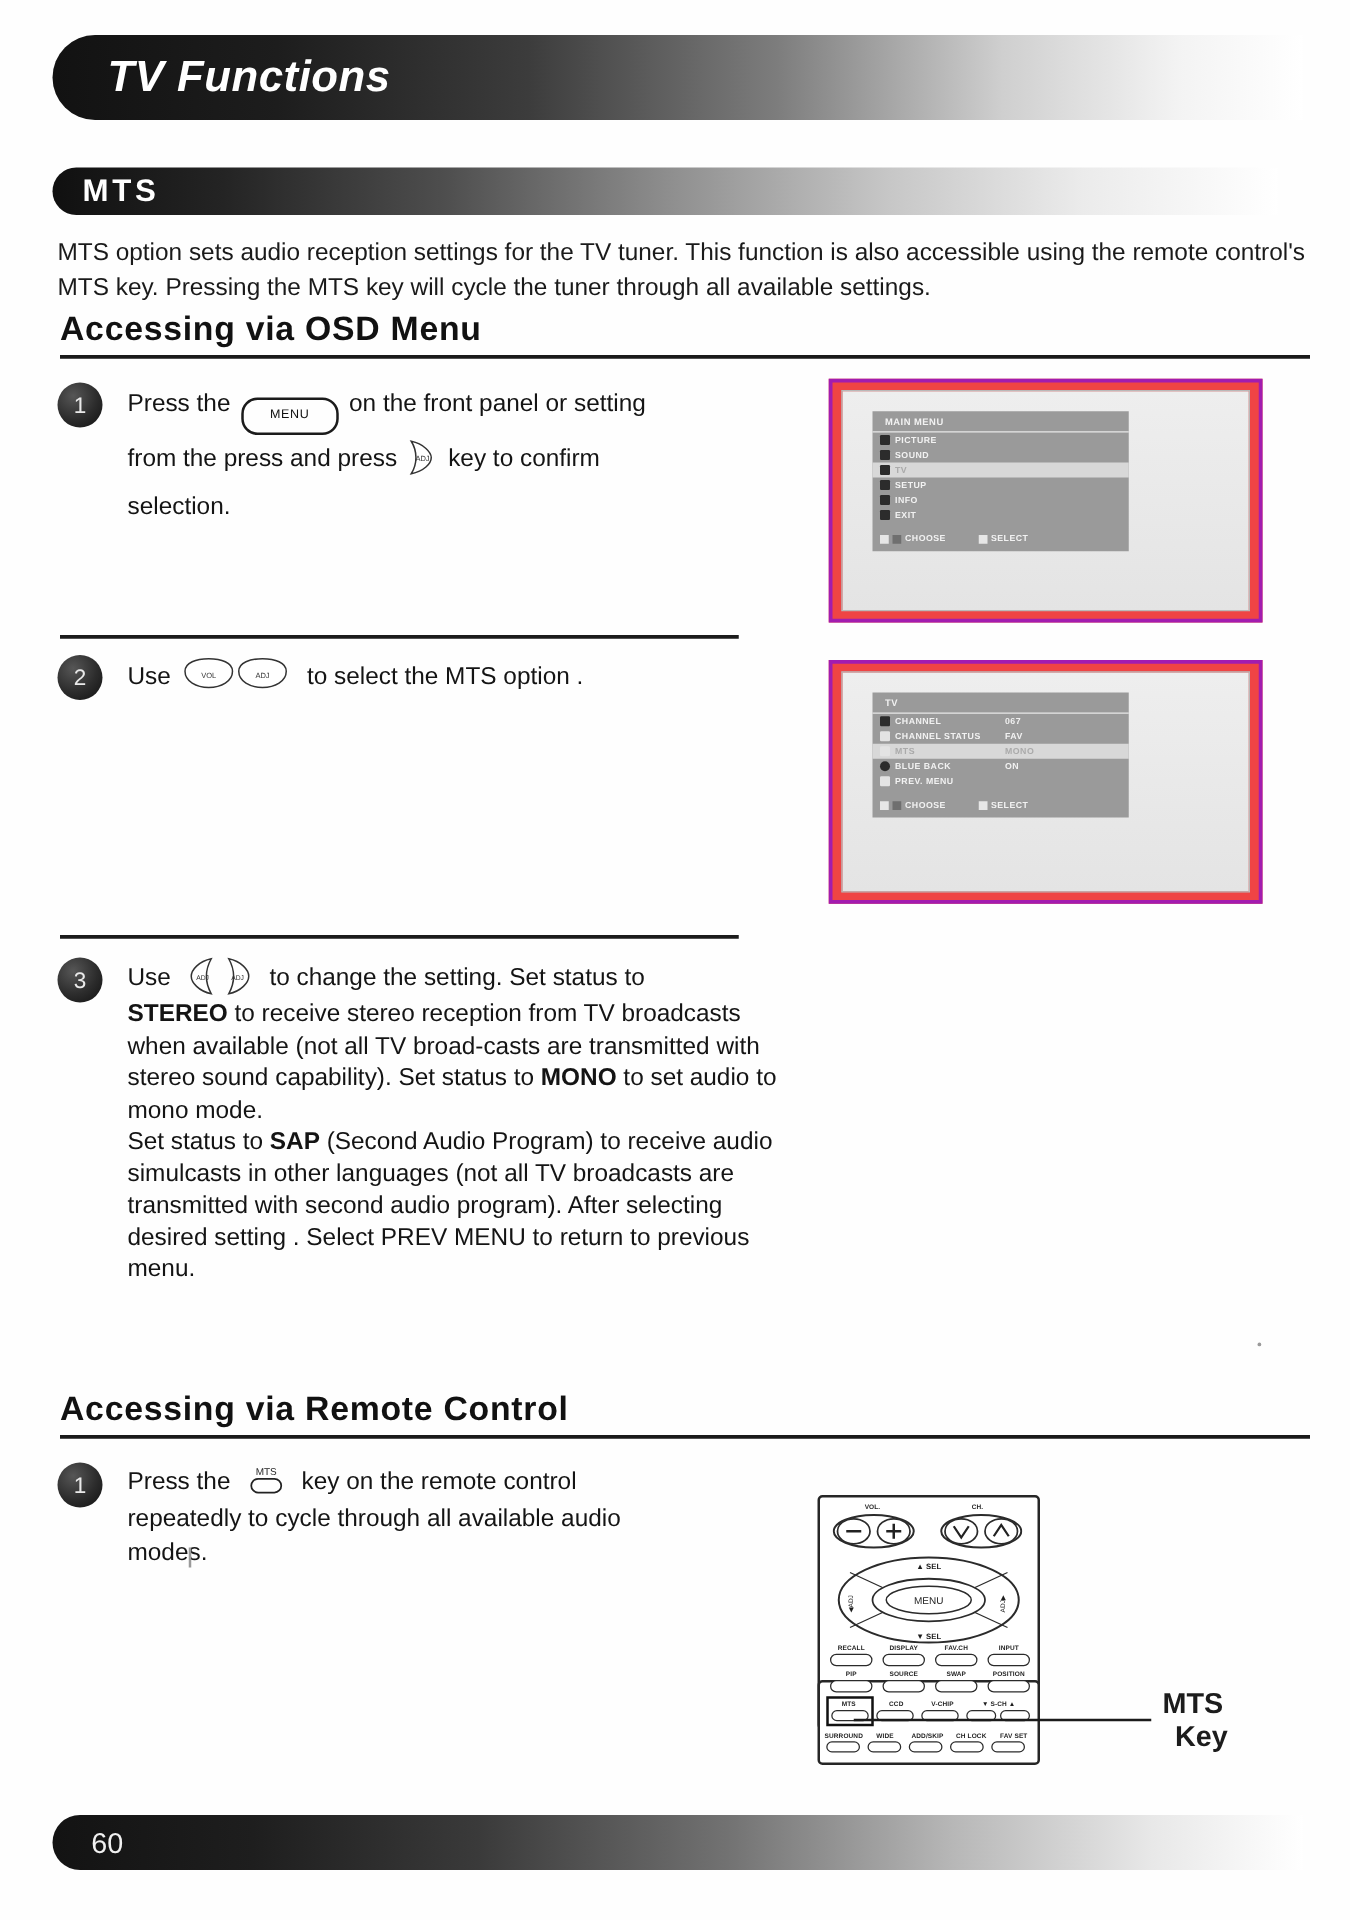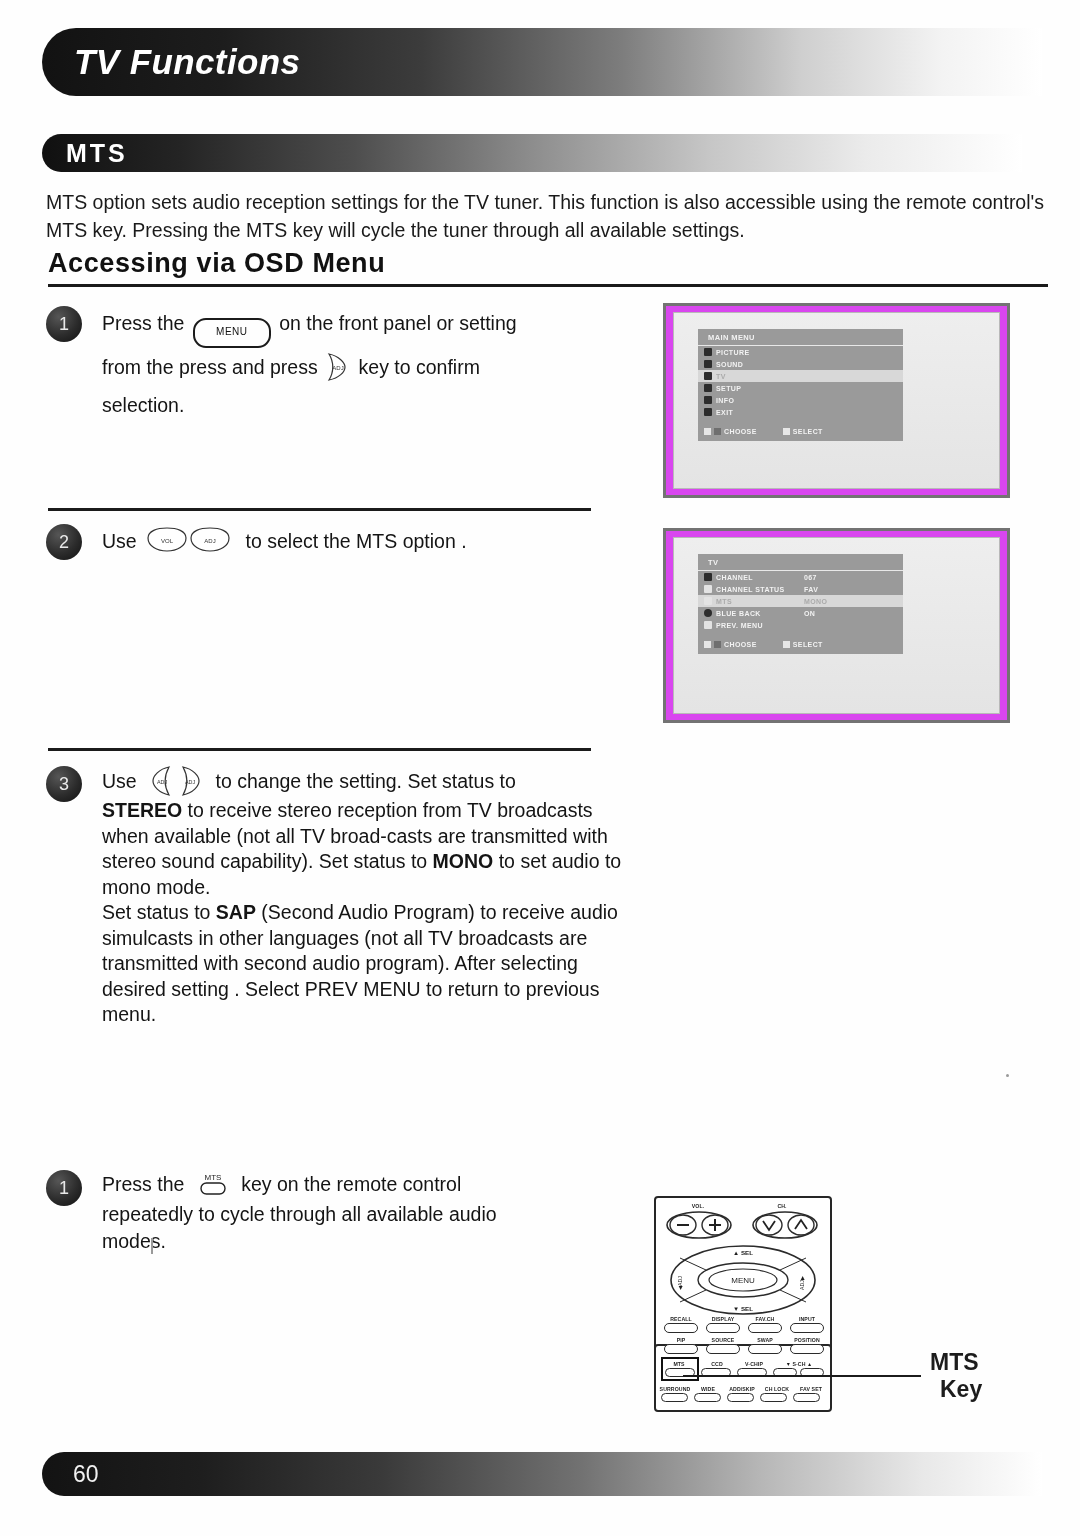--- a/index.html
+++ b/index.html
@@ -34,20 +34,21 @@
     align-items: center;
   }
   .chapter-title {
     color: #ffffff;
     font-size: 35px;
     font-weight: bold;
     font-style: italic;
     letter-spacing: 0.4px;
     padding-left: 32px;
     white-space: nowrap;
+    margin-left: 12px;
   }
 
   .section-bar {
     position: absolute;
     left: 42px;
     top: 134px;
     width: 980px;
     height: 38px;
     border-radius: 19px 0 0 19px;
     background: linear-gradient(to right, #101010 0%, #242424 14%, #4e4e4e 32%, #8d8d8d 50%, #c6c6c6 68%, #ebebeb 84%, #ffffff 100%);
@@ -186,22 +187,22 @@
     width: 40px;
     height: 30px;
     margin: 0 3px;
     position: relative;
   }
   .key-mts svg { position: absolute; left: 0; top: 0; }
 
   
   .osd-frame {
     position: absolute;
-    border: 3px solid #737373;
-    background: #d946ef;
+    border: 3px solid #a21caf;
+    background: #ef4444;
     box-sizing: border-box;
   }
   #osd1 { left: 663px; top: 303px; width: 347px; height: 195px; }
   #osd2 { left: 663px; top: 528px; width: 347px; height: 195px; }
 
   .osd-inner {
     position: absolute;
     left: 7px;
     top: 6px;
     right: 7px;
@@ -512,20 +513,24 @@
       </div>
       <div style="line-height:25.5px">
         <b>STEREO</b><span> to receive stereo reception from TV broadcasts when available (not all TV broad-casts are transmitted with stereo sound capability).  Set status to </span><b>MONO</b><span> to set audio to mono mode.</span>
       </div>
       <div style="line-height:25.5px">
         <span>Set status to </span><b>SAP</b><span> (Second Audio Program) to receive audio simulcasts in other languages (not all TV broadcasts are transmitted with second audio program).  After selecting desired setting . Select PREV MENU to return to previous menu.</span>
       </div>
     </div>
   </div>
 
+  <div class="h2" id="h2-remote">
+    <span>Accessing via Remote Control</span>
+    <span class="rule"></span>
+  </div>
 
   <div class="step" id="step-r1">
     <div class="step-num">1</div>
     <div class="step-body">
       <div class="step-line" style="line-height:33px">
         <span>Press the</span>
         <span class="key-mts">
           <svg width="40" height="30" viewBox="0 0 40 30">
             <text x="20" y="12" font-size="8" text-anchor="middle" fill="#222" font-family="Liberation Sans">MTS</text>
             <rect x="8" y="15" width="24" height="11" rx="5.5" ry="5.5" fill="#fff" stroke="#222" stroke-width="1.4"></rect>

